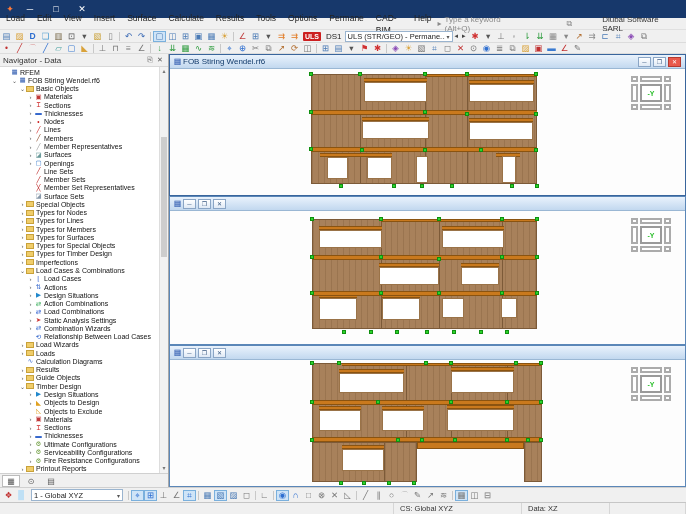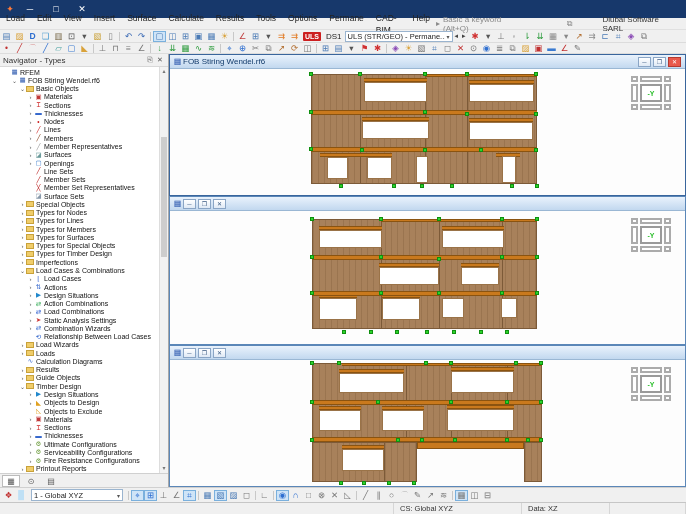--- a/index.html
+++ b/index.html
@@ -119,21 +119,21 @@
       <span class="mitem">Results</span>
       <span class="mitem">Tools</span>
       <span class="mitem">Options</span>
       <span class="mitem">Permane</span>
       <span class="mitem">CAD-BIM</span>
       <span class="mitem">Help</span>
     </div>
   <div class="spacer"></div>
   <div class="searchbox">
     <span>▸</span>
-    <span>Basic a keyword (Alt+Q)</span>
+    <span>Type a keyword (Alt+Q)</span>
   </div>
   <span class="menuicon">⧉</span>
   <span class="brand">Dlubal Software SARL</span>
 </div>
 
 <div class="toolbar" id="toolbar1">
   <div style="display:flex;align-items:center">
       <span class="tool" style="color: rgb(74, 122, 181);">▤</span>
       <span class="tool" style="color: rgb(217, 162, 58);">▨</span>
       <span class="tool bold" style="color: rgb(47, 111, 208);">D</span>
@@ -235,21 +235,21 @@
       <span class="tool" style="color: rgb(58, 122, 208);">▬</span>
       <span class="tool" style="color: rgb(192, 48, 48);">∠</span>
       <span class="tool" style="color: rgb(119, 119, 119);">✎</span>
     </div>
 </div>
 
 <div class="main">
 
   <div class="navigator">
     <div class="nav-header">
-      <span class="nh-title">Navigator - Types</span>
+      <span class="nh-title">Navigator - Data</span>
       <span class="nh-btn">⎘</span>
       <span class="nh-btn">✕</span>
     </div>
     <div class="tree">
       <div class="trow" style="padding-left: 3px;">
           <span class="texp"></span>
           <span class="tico" style="color: rgb(47, 91, 176);">▦</span>
           <span class="tlab">RFEM</span>
         </div>
         <div class="trow" style="padding-left: 11px;">

